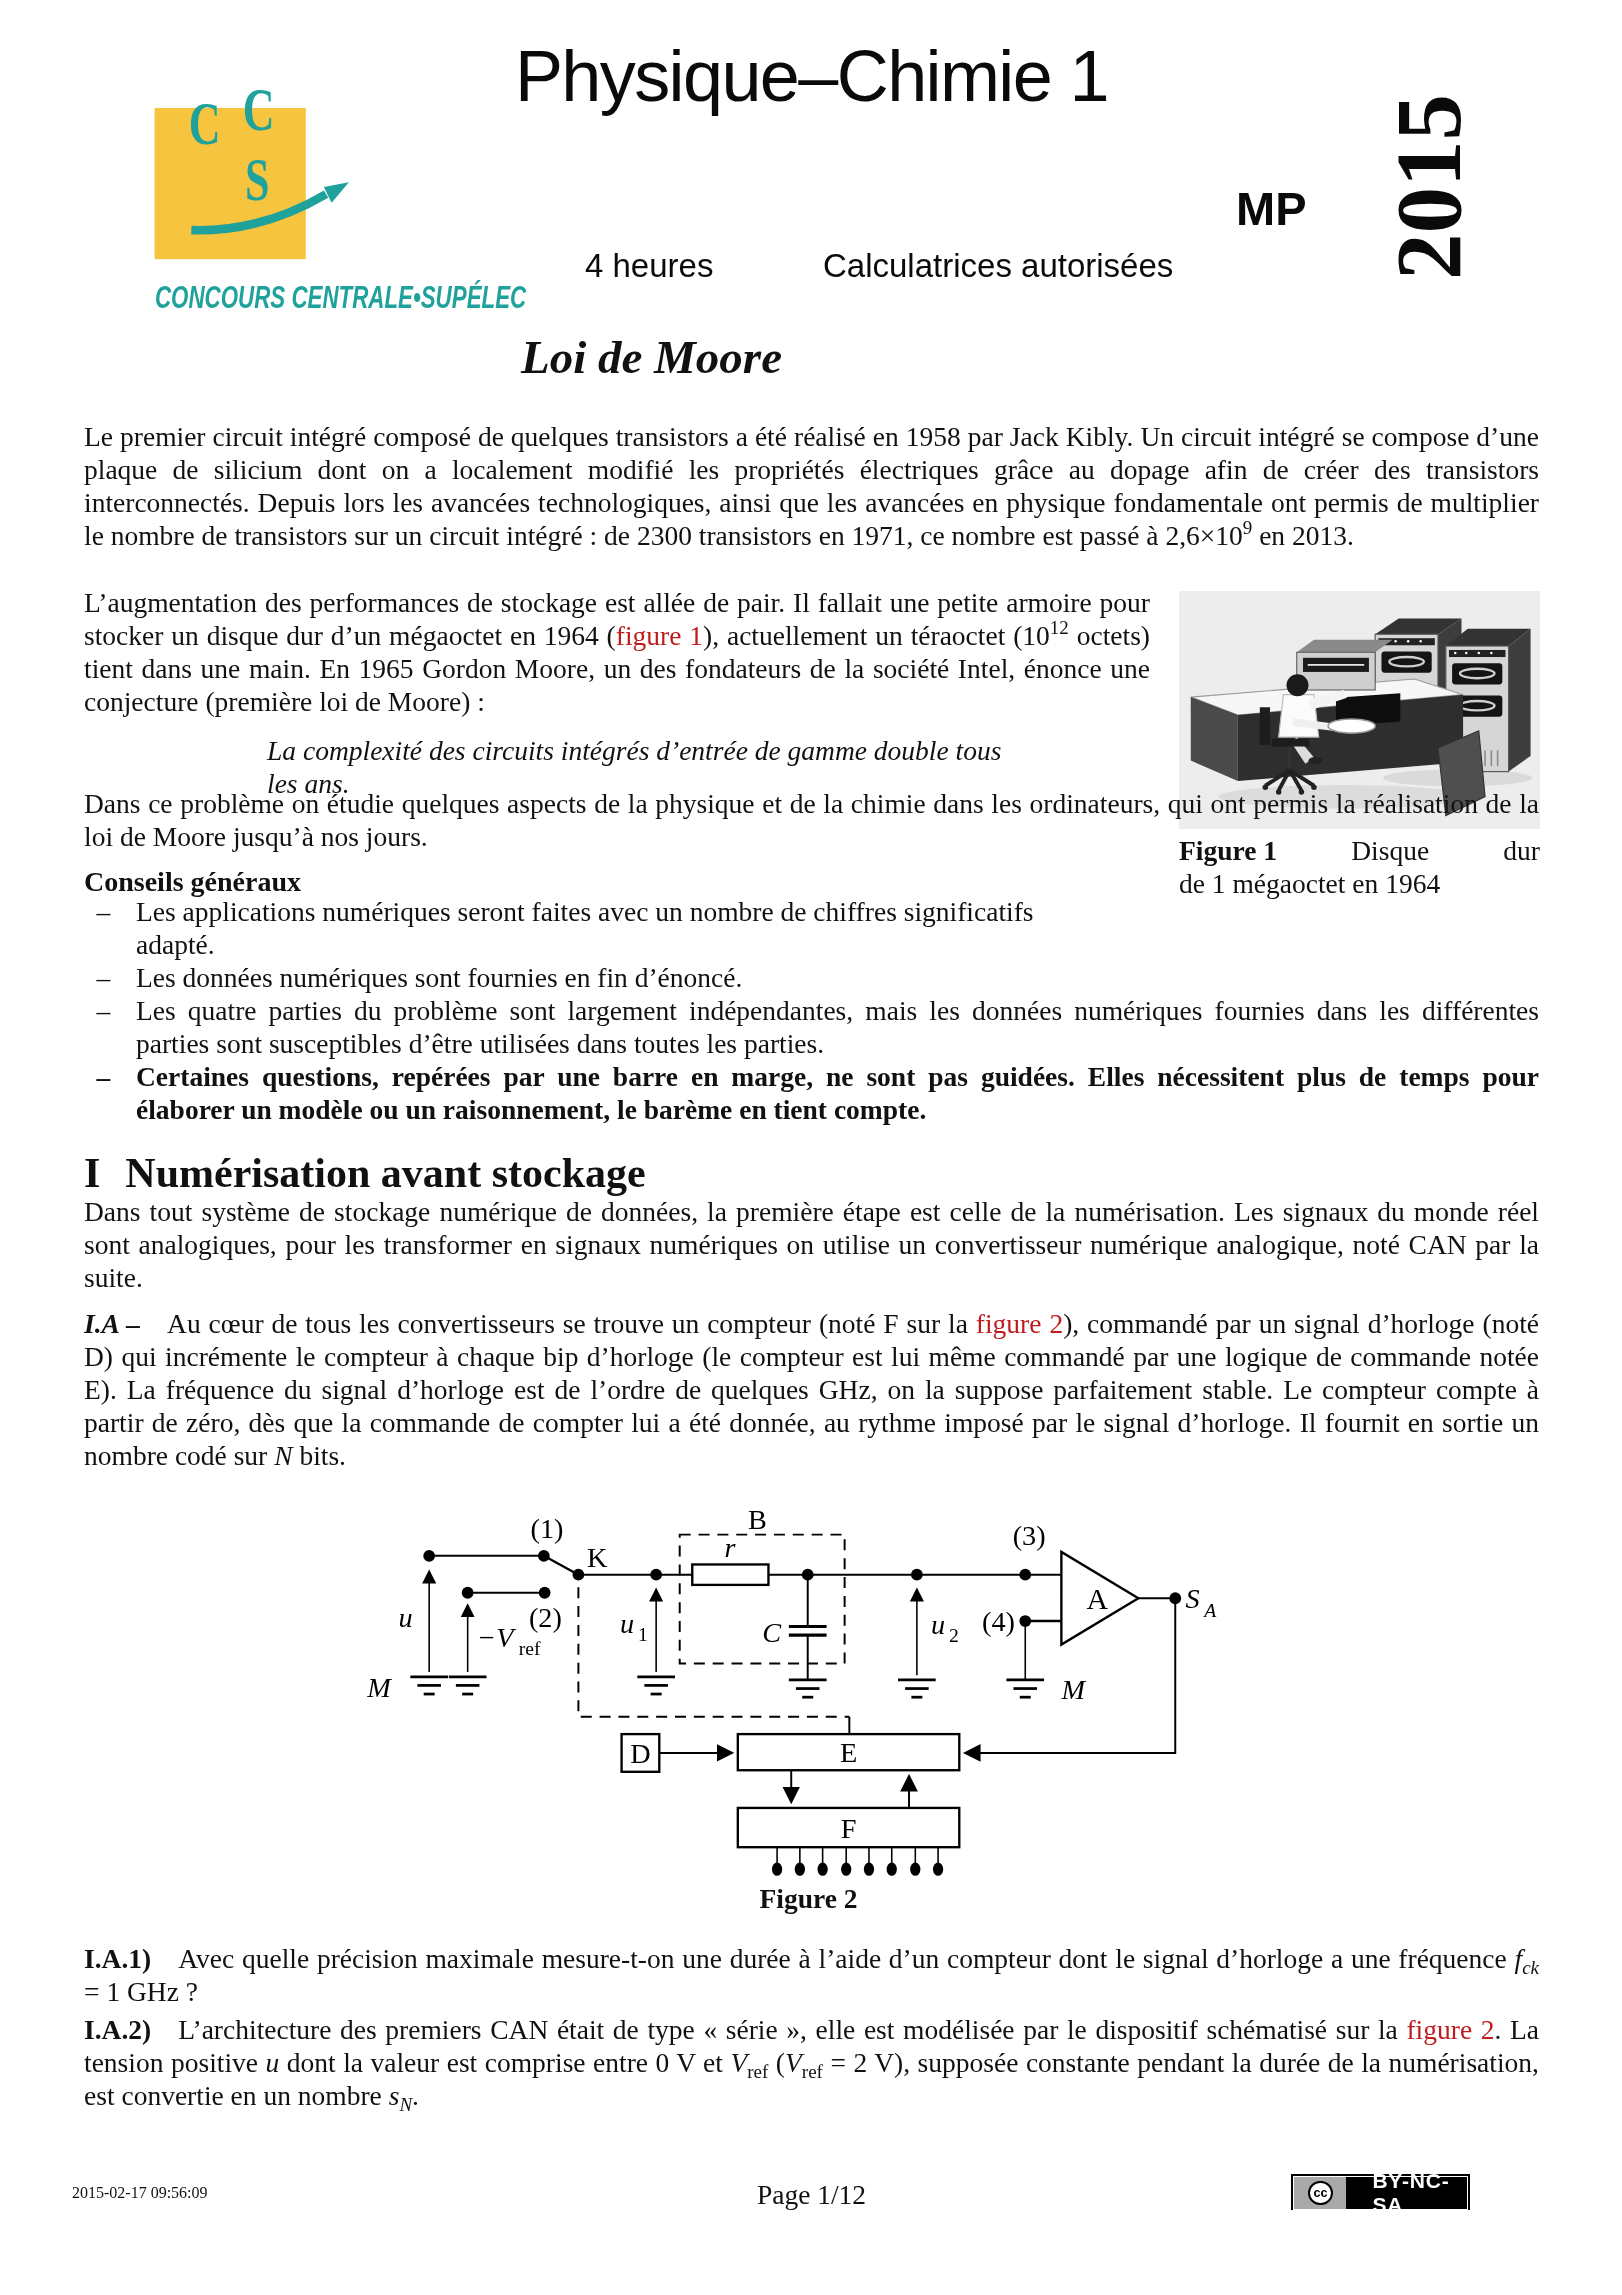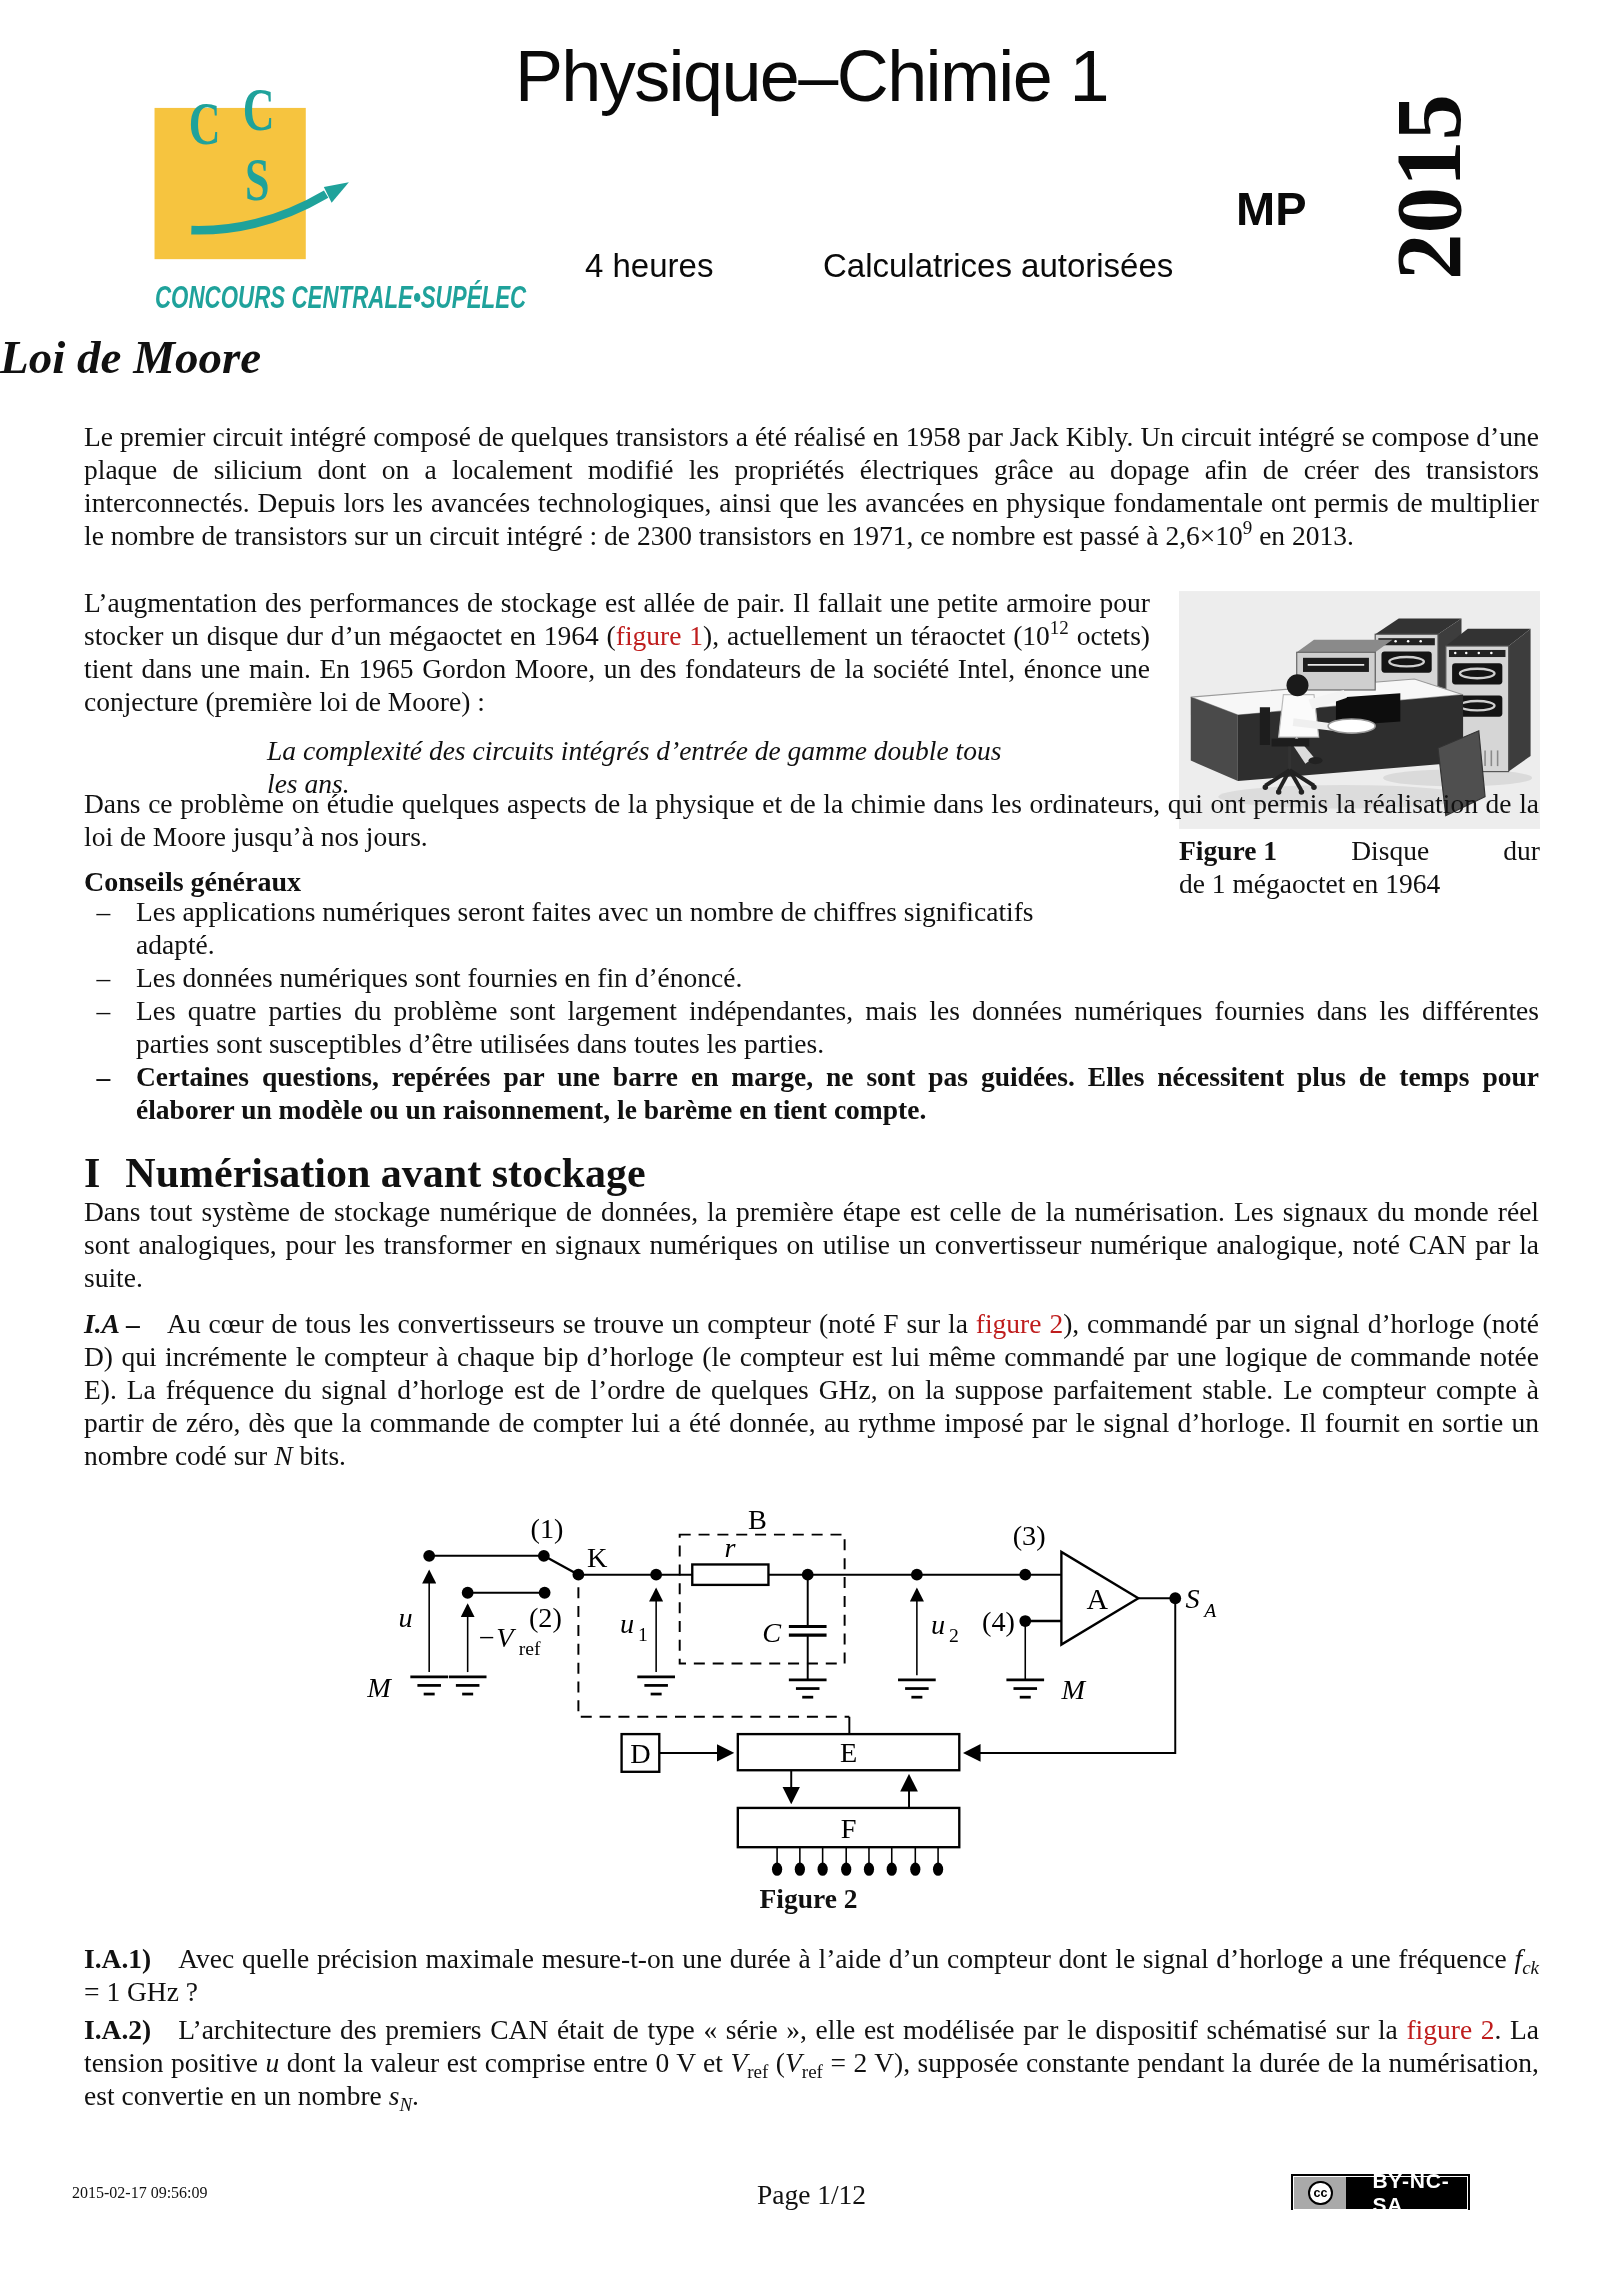--- a/index.html
+++ b/index.html
@@ -14,21 +14,21 @@
   .var{font-style:italic;}
   #main-title{left:0;top:35px;width:1623px;text-align:center;font-size:72px;letter-spacing:-1.6px;color:#0a0a0a;}
   #track{left:1236px;top:181px;font-size:47px;font-weight:bold;color:#0a0a0a;}
   #year{left:1380px;top:69px;width:236px;height:98px;transform:rotate(-90deg) translateX(-236px);
         transform-origin:top left;font-size:93px;font-weight:bold;text-align:center;line-height:98px;color:#0a0a0a;}
   #duration{left:585px;top:247px;font-size:33px;color:#0a0a0a;}
   #calculators{left:823px;top:247px;font-size:33px;color:#0a0a0a;}
   #org-name{left:155px;top:280px;font-style:italic;}
   #org-name span{display:inline-block;font-size:31px;font-weight:bold;color:#1fa29b;
         transform:scale(0.72,1);transform-origin:left top;white-space:nowrap;font-family:"Liberation Sans",sans-serif;}
-  #doc-title{left:0;top:330px;width:1303px;font-size:47px;font-weight:bold;font-style:italic;}
+  #doc-title{left:0;top:330px;width:1303px;text-align:center;font-size:47px;font-weight:bold;font-style:italic;}
   #p1{left:84px;top:420px;width:1455px;}
   #p2{left:84px;top:586px;width:1066px;}
   #quote{left:267px;top:734px;width:989px;font-style:italic;font-size:27.5px;line-height:33px;}
   #p3{left:84px;top:787px;width:1455px;}
   #conseils-h{left:84px;top:866px;font-size:28px;font-weight:bold;}
   #conseils{left:84px;top:895px;width:1455px;list-style:none;margin:0;padding:0;}
   #conseils li{position:relative;padding-left:52px;font-size:27.5px;line-height:33px;text-align:justify;}
   #conseils li .dash{position:absolute;left:12.6px;top:0;}
   #conseils li.bold-item{font-weight:bold;}
   #section-h{left:84px;top:1149px;font-size:42px;font-weight:bold;margin:0;}

